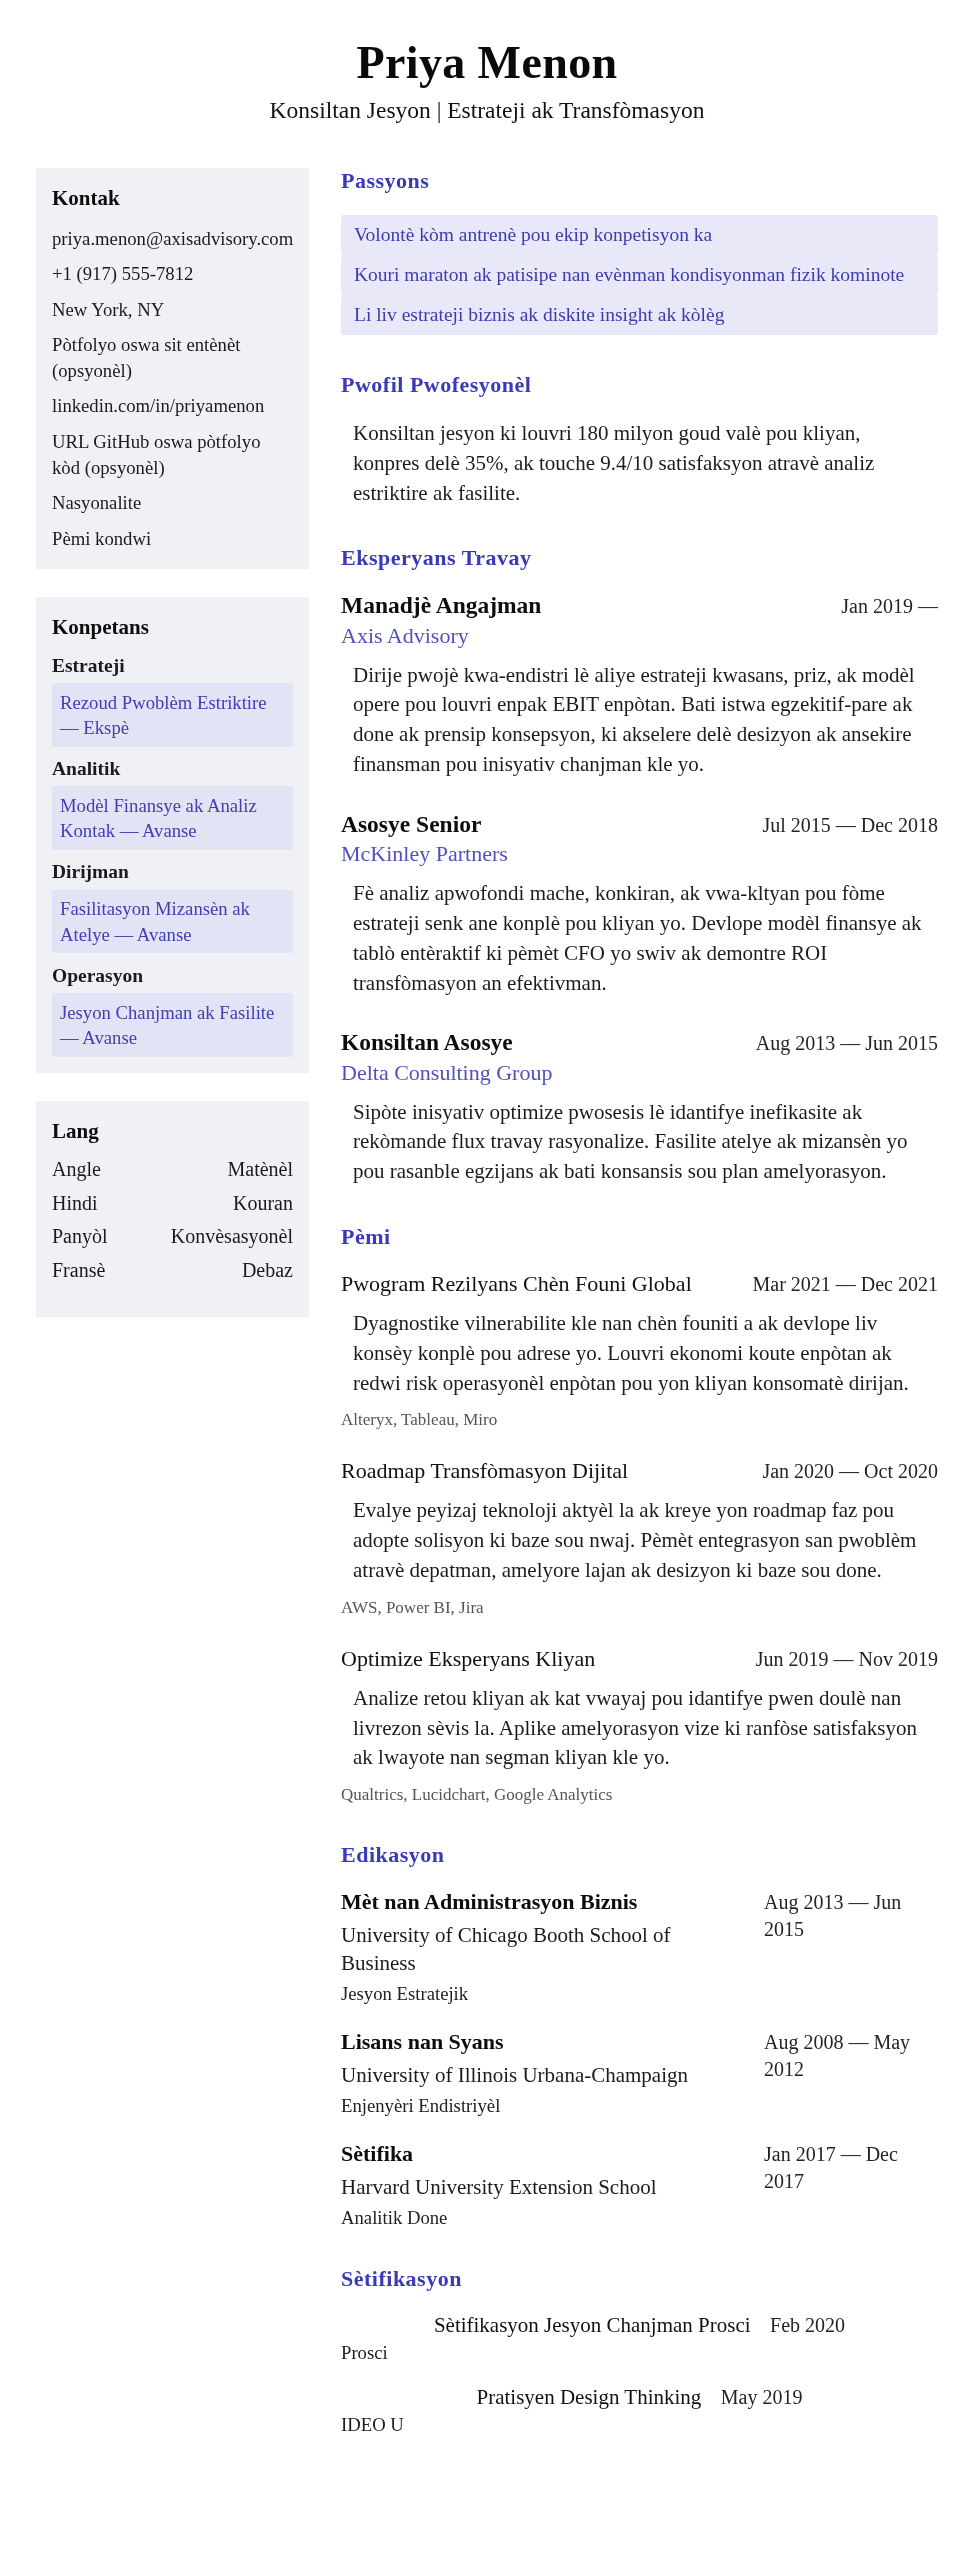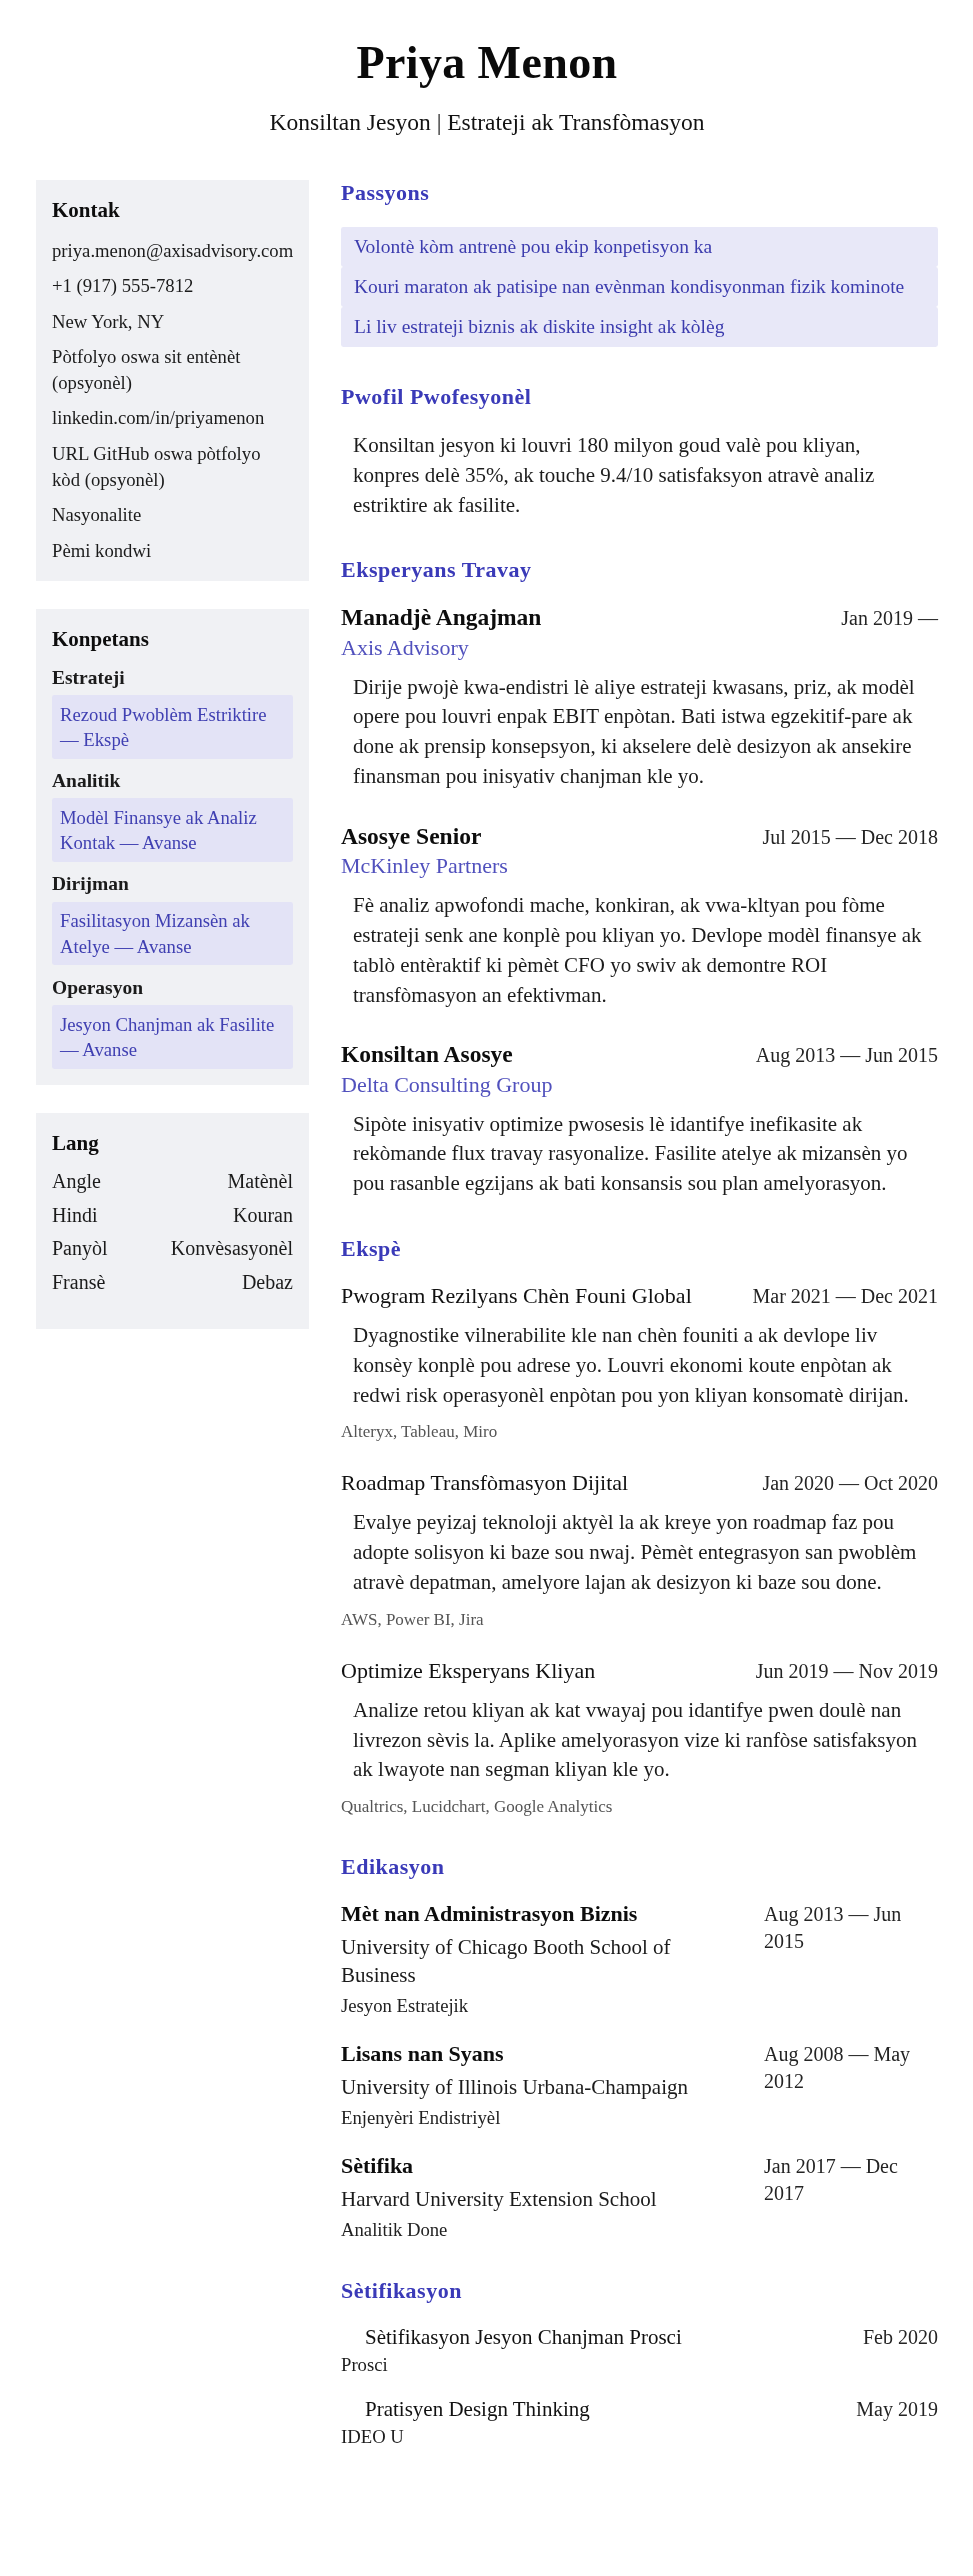--- a/index.html
+++ b/index.html
@@ -5,21 +5,21 @@
   html,body { margin:0; padding:0; background:#ffffff; }
   body {
     width:974px;
     color:var(--body_text,#1b1b1b);
     font-family:"Liberation Serif","DejaVu Serif",serif;
   }
   .page { width:974px; min-height:2576px; box-sizing:border-box; padding:36px 36px 49px 36px; }
 
   header.resume-header { text-align:center; margin-bottom:44px; }
   .candidate-name { font-size:46px; font-weight:700; margin:0; letter-spacing:0.4px; color:#0a0a0a; }
-  .candidate-subtitle { font-size:23.5px; margin-top:20px; color:#121212; }
+  .candidate-subtitle { font-size:23.5px; margin-top:8px; color:#121212; }
 
   .content { display:flex; gap:32px; align-items:flex-start; }
 
   
   .sidebar { width:273px; flex-shrink:0; }
   .side-box { background:var(--sidebar_bg,#f0f1f4); padding:18px 16px 16px 16px; margin-bottom:28px; }
   .side-box h2 { font-size:21px; margin:0 0 14.6px 0; font-weight:700; color:#0d0d0d; }
   .contact-item { font-size:18.7px; line-height:1.38; margin-bottom:9.7px; }
   .contact-item:last-child { margin-bottom:1.6px; }
   .skill-group-label { font-size:19.5px; font-weight:700; margin:11.4px 0 6.5px 0; }
@@ -51,21 +51,21 @@
 
   .edu-entry { margin-bottom:24px; }
   .edu-head { display:flex; }
   .edu-left { flex:1; min-width:0; }
   .edu-date { width:174px; flex-shrink:0; margin-left:19.5px; font-size:20px; color:var(--date_text,#242424); line-height:1.35; }
   .degree { font-size:22px; font-weight:700; margin:0 0 5.7px 0; color:#0d0d0d; }
   .school { font-size:21px; margin:0 0 5.7px 0; line-height:1.35; }
   .field { font-size:18.7px; color:#222; }
 
   .cert-entry { margin-bottom:21px; }
-  .cert-head { display:flex; justify-content:space-between; align-items:baseline;margin-left:24px; }
+  .cert-head { display:flex; justify-content:center; align-items:baseline; }
   .cert-title { font-size:21px; font-weight:400; margin:0; color:#111; }
   .issuer { font-size:18.7px; margin-top:4px; color:#1c1c1c; }
 </style>
 </head>
 <body>
 
 <div class="page">
 
   <header class="resume-header">
     <h1 class="candidate-name">Priya Menon</h1>
@@ -161,21 +161,21 @@
           <div class="entry-head">
             <h3 class="entry-title">Konsiltan Asosye</h3>
             <span class="date">Aug 2013 — Jun 2015</span>
           </div>
           <div class="company">Delta Consulting Group</div>
           <p class="body-text">Sipòte inisyativ optimize pwosesis lè idantifye inefikasite ak rekòmande flux travay rasyonalize. Fasilite atelye ak mizansèn yo pou rasanble egzijans ak bati konsansis sou plan amelyorasyon.</p>
         </div>
       </section>
 
       <section class="block">
-        <h2 class="sec-heading">Ekspè</h2>
+        <h2 class="sec-heading">Pèmi</h2>
 
         <div class="proj-entry">
           <div class="entry-head">
             <h3 class="proj-title">Pwogram Rezilyans Chèn Founi Global</h3>
             <span class="date">Mar 2021 — Dec 2021</span>
           </div>
           <p class="body-text">Dyagnostike vilnerabilite kle nan chèn founiti a ak devlope liv konsèy konplè pou adrese yo. Louvri ekonomi koute enpòtan ak redwi risk operasyonèl enpòtan pou yon kliyan konsomatè dirijan.</p>
           <div class="tools">Alteryx, Tableau, Miro</div>
         </div>
 

